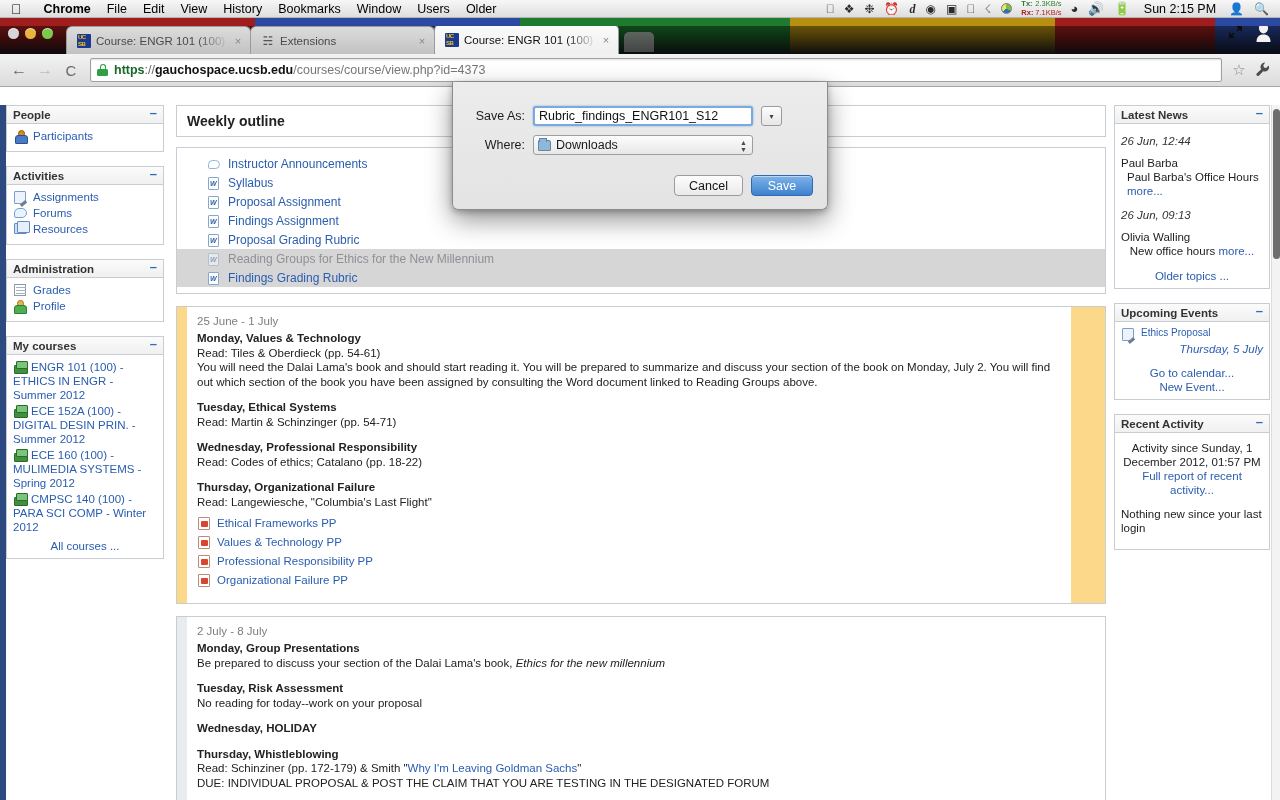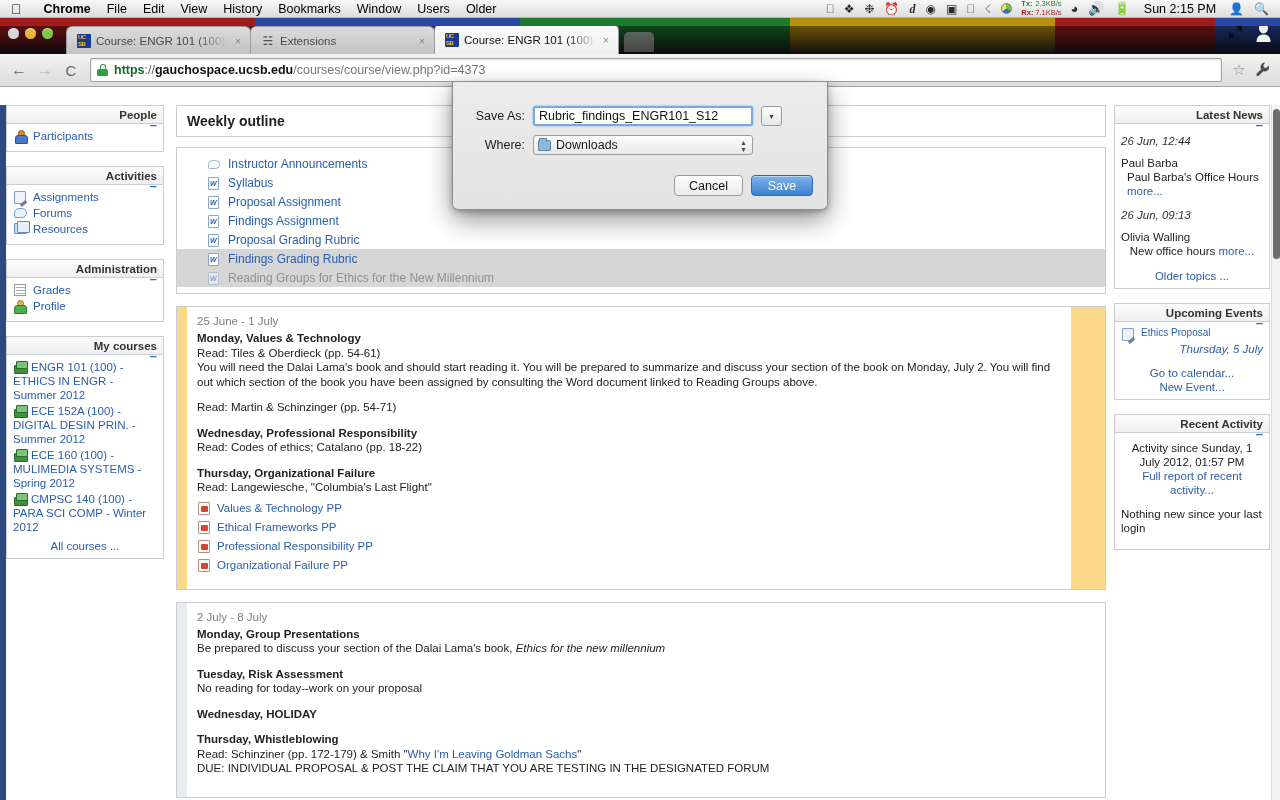--- a/index.html
+++ b/index.html
@@ -134,21 +134,21 @@
   
   #leftcol { position: absolute; left: 6px; top: 0px; width: 158px; }
   #rightcol { position: absolute; left: 1114px; top: 0px; width: 156px; }
   #centercol { position: absolute; left: 176px; top: 0px; width: 930px; }
 
   .block { border: 1px solid #c8cdd3; background: #fff; margin-bottom: 14px; }
   .block-hdr {
     background: linear-gradient(to bottom,#fbfbfb,#f0f0f0);
     border-bottom: 1px solid #c8cdd3;
     font-weight: bold; font-size: 11.5px; color: #333;
-    padding: 3px 6px; display:flex; align-items:flex-end; height: 18px; flex-direction: column;
+    padding: 3px 6px; display:flex; align-items:flex-start; height: 18px;
   }
   .block-hdr .btitle { flex: 1 1 auto; }
   .block-hdr .bmin { color: #2a6ebb; font-weight: bold; font-size: 13px; line-height: 8px;}
   .block-body { padding: 5px 6px 6px 6px; }
 
   .navlink { display:flex; align-items:flex-start; line-height: 15px; margin-bottom: 1px; }
   .navlink .ico { flex:0 0 16px; height: 14px; margin-right: 4px; position:relative; }
   .navlink a { color: #2a5db0; text-decoration: none; font-size: 11.5px; }
 
   
@@ -541,62 +541,63 @@
                 <i class="ic ic-word"></i>
               </span>
             <a>Findings Assignment</a>
           </div>
           <div class="toplink">
             <span class="ico">
                 <i class="ic ic-word"></i>
               </span>
             <a>Proposal Grading Rubric</a>
           </div>
+          <div class="toplink sel faded">
+            <span class="ico">
+                <i class="ic ic-word"></i>
+              </span>
+            <a>Reading Groups for Ethics for the New Millennium</a>
+          </div>
           <div class="toplink sel">
             <span class="ico">
                 <i class="ic ic-word"></i>
               </span>
             <a>Findings Grading Rubric</a>
-          </div>
-          <div class="toplink sel faded">
-            <span class="ico">
-                <i class="ic ic-word"></i>
-              </span>
-            <a>Reading Groups for Ethics for the New Millennium</a>
           </div>
         </div>
 
         <div class="week">
           <div class="wleft"></div>
           <div class="wbody">
             <div class="wdate">25 June - 1 July</div>
             <p class="bold">Monday, Values &amp; Technology</p>
             <p>Read:  Tiles &amp; Oberdieck (pp. 54-61)</p>
             <p>You will need the Dalai Lama's book and should start reading it.  You will be prepared to summarize and discuss your section of the book on Monday, July 2.  You will find out which section of the book you have been assigned by consulting the Word document linked to Reading Groups above.</p>
             <div class="gap"></div>
+            <p class="bold">Tuesday, Ethical Systems</p>
             <p>Read:  Martin &amp; Schinzinger (pp. 54-71)</p>
             <div class="gap"></div>
             <p class="bold">Wednesday, Professional Responsibility</p>
             <p>Read:  Codes of ethics; Catalano (pp. 18-22)</p>
             <div class="gap"></div>
             <p class="bold">Thursday, Organizational Failure</p>
             <p>Read:  Langewiesche, "Columbia's Last Flight"</p>
 
             <div style="height:4px"></div>
             <div class="reslink">
               <span class="ico">
                   <i class="ic ic-ppt"></i>
                 </span>
+              <a>Ethical Frameworks PP</a>
+            </div>
+            <div class="reslink">
+              <span class="ico">
+                  <i class="ic ic-ppt"></i>
+                </span>
               <a>Values &amp; Technology PP</a>
-            </div>
-            <div class="reslink">
-              <span class="ico">
-                  <i class="ic ic-ppt"></i>
-                </span>
-              <a>Ethical Frameworks PP</a>
             </div>
             <div class="reslink">
               <span class="ico">
                   <i class="ic ic-ppt"></i>
                 </span>
               <a>Professional Responsibility PP</a>
             </div>
             <div class="reslink">
               <span class="ico">
                   <i class="ic ic-ppt"></i>
@@ -668,21 +669,21 @@
             <div class="center-link"><a class="rlink">New Event...</a></div>
           </div>
         </div>
 
         <div class="block">
           <div class="block-hdr">
             <span class="btitle">Recent Activity</span>
             <span class="bmin">–</span>
           </div>
           <div class="block-body" style="padding:8px 6px 14px 6px;">
-            <div class="ra-text">Activity since Sunday, 1 July 2012, 01:57 PM</div>
+            <div class="ra-text">Activity since Sunday, 1 December 2012, 01:57 PM</div>
             <div class="ra-text"><a class="rlink">Full report of recent activity...</a></div>
             <div class="ra-plain">Nothing new since your last login</div>
           </div>
         </div>
 
       </div>
 
     </div>
     <div id="vscroll">
       <div class="thumb"></div>

